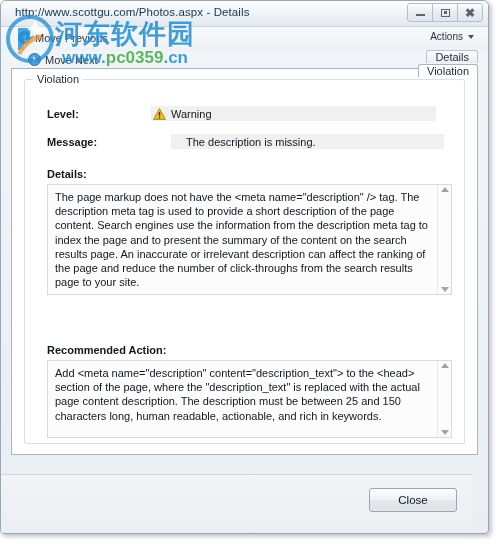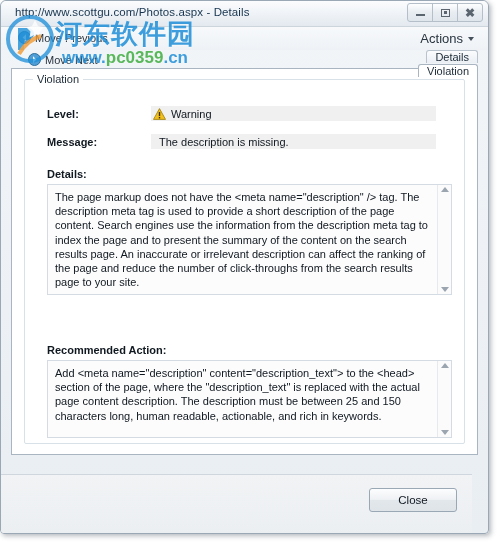--- a/index.html
+++ b/index.html
@@ -112,21 +112,21 @@
     background: #cfd8e0;
     margin: 0 2px;
   }
   .actions-btn {
     position: absolute;
     right: 10px;
     top: 3px;
     display: flex;
     align-items: center;
     gap: 5px;
-    font-size: 13px;
+    font-size: 10px;
     color: #28343f;
     padding: 1px 4px;
   }
   .caret-dn {
     width: 0; height: 0;
     border-left: 3.5px solid transparent;
     border-right: 3.5px solid transparent;
     border-top: 4px solid #44505c;
   }
 
@@ -409,23 +409,23 @@
         <div class="field-value" style="width:285px;">
           <svg class="warn-icon" width="13" height="12" viewBox="0 0 13 12">
             <path d="M6.5 0.6 L12.5 11.4 L0.5 11.4 Z" fill="#f3c01b" stroke="#9a7a06" stroke-width="0.8" stroke-linejoin="round"></path>
             <rect x="5.8" y="4.0" width="1.4" height="4.1" fill="#3a2c00"></rect>
             <rect x="5.8" y="9.0" width="1.4" height="1.4" fill="#3a2c00"></rect>
           </svg>
           <span>Warning</span>
         </div>
       </div>
 
-      <div class="field-row" style="left:22px; top:54px; right:20px;">
+      <div class="field-row" style="left:22px; top:54px; right:20px;gap:20px;">
         <div class="field-label">Message:</div>
-        <div class="field-value" style="width:285px; padding-left:8px;">
+        <div class="field-value" style="width:285px; padding-left:15px;">
           <span>The description is missing.</span>
         </div>
       </div>
 
       <div class="subsection-label" style="left:22px; top:88px;">Details:</div>
       <div class="textbox" style="left:22px; top:104px; right:12px; height:111px;">
         <div class="textbox-body">The page markup does not have the &lt;meta name="description" /&gt; tag. The description meta tag is used to provide a short description of the page content. Search engines use the information from the description meta tag to index the page and to present the summary of the content on the search results page. An inaccurate or irrelevant description can affect the ranking of the page and reduce the number of click-throughs from the search results page to your site.</div>
         <div class="vscroll">
           <span class="sb-arrow sb-up"></span>
           <span class="sb-arrow sb-down"></span>

